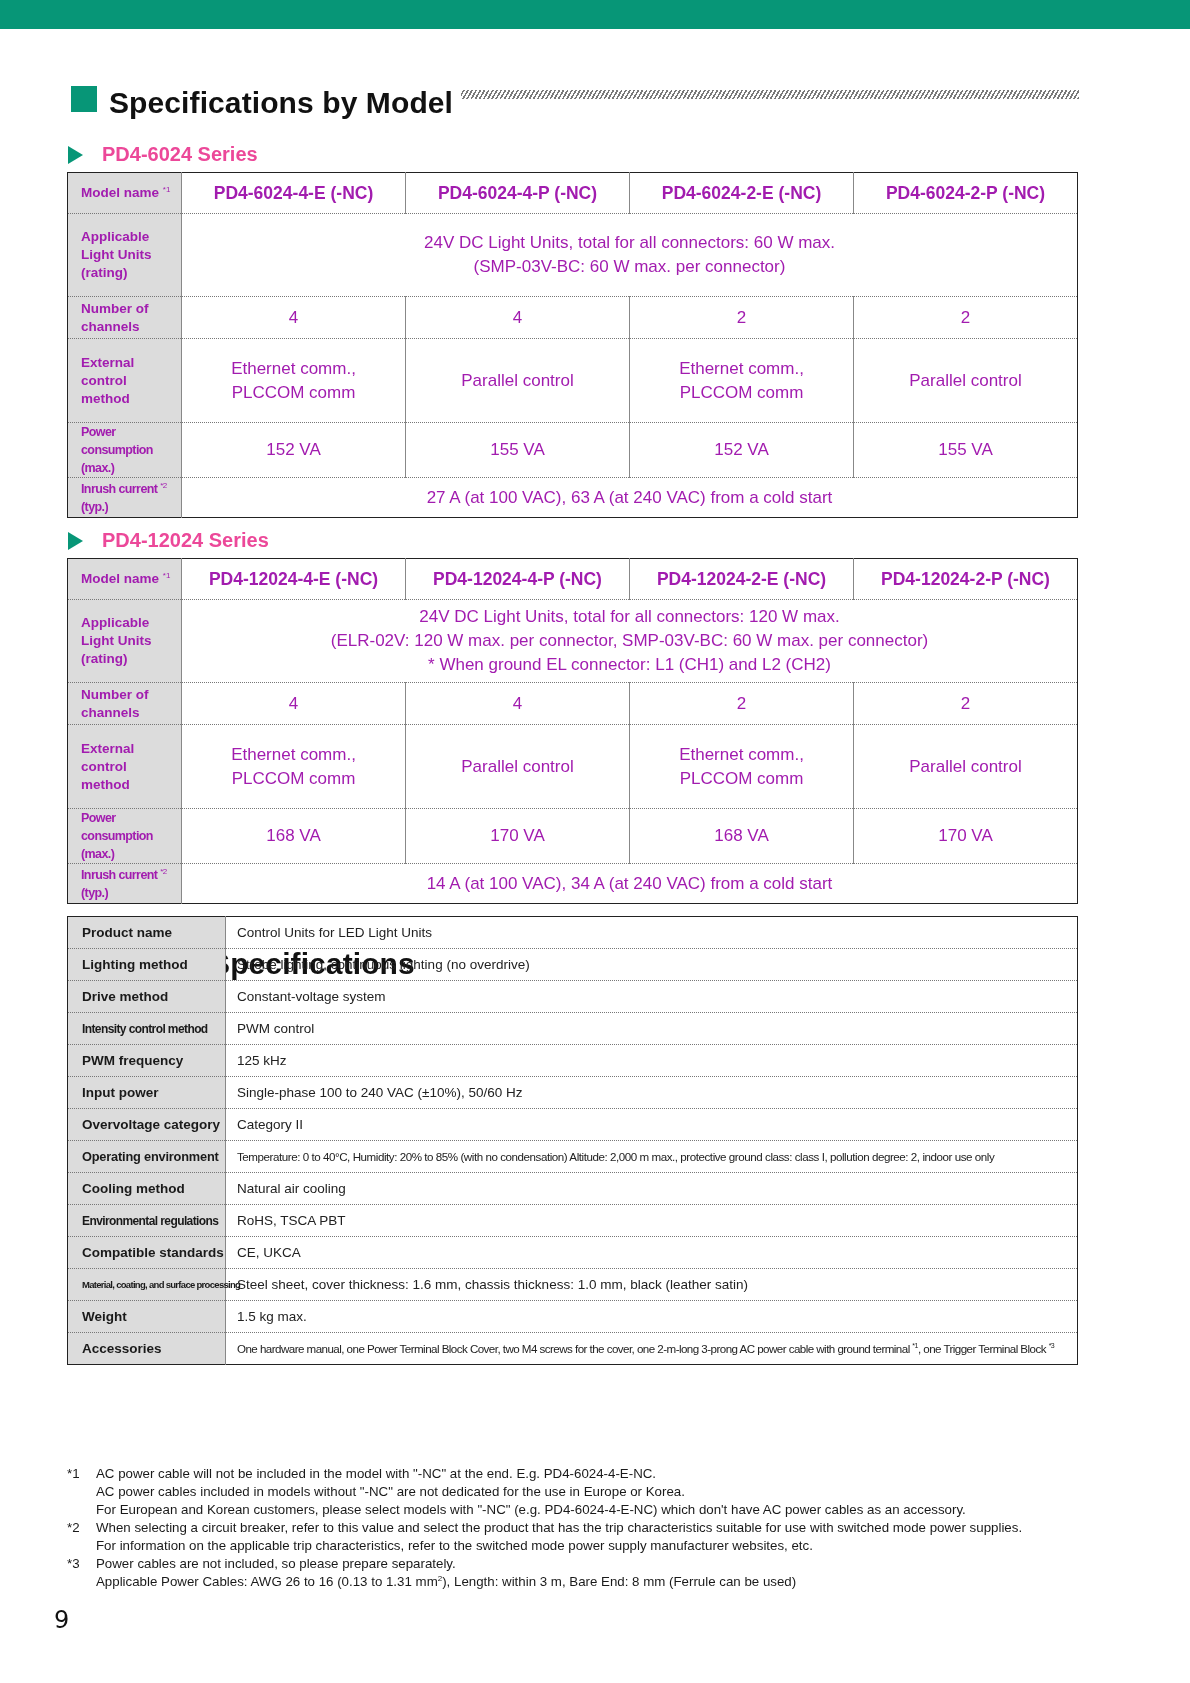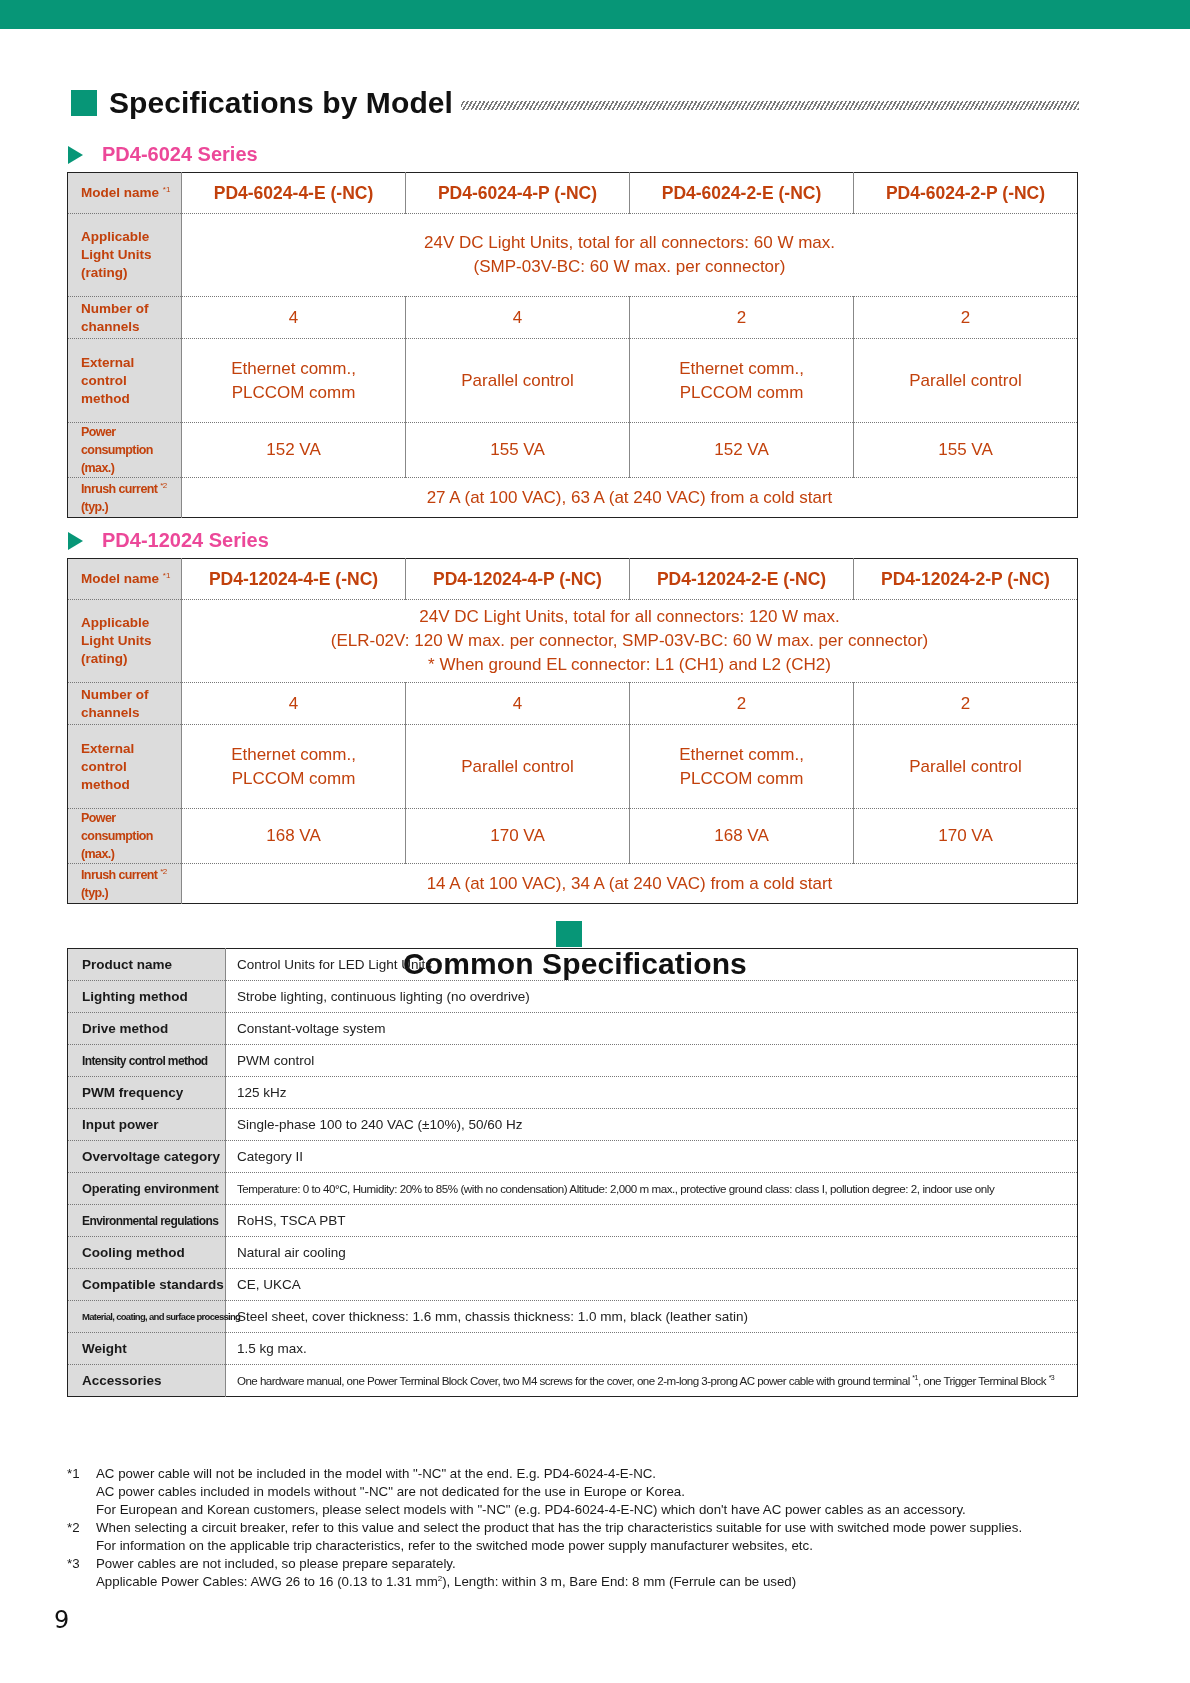--- a/index.html
+++ b/index.html
@@ -1,39 +1,39 @@
 <!DOCTYPE html>
 <html><head>
 <meta charset="utf-8">
 <style>
   * { box-sizing: border-box; margin: 0; padding: 0; }
   html, body { width: 1190px; height: 1683px; background: #ffffff; overflow: hidden; }
   body { position: relative; font-family: "Liberation Sans", sans-serif; color: #1a1a1a; }
 
   .top-bar { position: absolute; left: 0; top: 0; width: 1190px; height: 29px; background: #079677; }
 
-  .section-heading { position: absolute; left: 71px; display: flex; align-items: center; width: 1008px; }
+  .section-heading { position: absolute; left: 71px; display: flex; align-items: flex-start; width: 1008px; }
   .section-heading .sq { width: 26px; height: 26px; background: #079677; flex: 0 0 auto; margin-right: 12px; }
   .section-heading .title { font-weight: bold; font-size: 30px; color: #111; white-space: nowrap; letter-spacing: 0.1px; }
   .section-heading .hatch { flex: 1 1 auto; height: 9px; margin-left: 8px; margin-top: 4px;
     background: repeating-linear-gradient(-60deg, #7a7a7a 0px, #7a7a7a 1.6px, #ffffff 1.6px, #ffffff 3.6px); }
 
   .series-heading { position: absolute; left: 68px; display: flex; align-items: center; }
   .series-heading .tri { width: 0; height: 0; border-top: 9px solid transparent; border-bottom: 9px solid transparent; border-left: 15px solid #079677; margin-right: 9px; }
   .series-heading .label { font-weight: bold; font-size: 20px; color: #ec4899; margin-left: 10px; }
 
   table.spec { position: absolute; left: 67px; width: 1011px; border-collapse: collapse; border: 1.5px solid #222; table-layout: fixed; }
-  table.spec td { border-left: 1px solid #888; border-top: 1px dotted #777; text-align: center; vertical-align: middle; font-size: 17px; color: #c2410c; line-height: 24px; margin-left: 15px; }
+  table.spec td { border-left: 1px solid #888; border-top: 1px dotted #777; text-align: center; vertical-align: middle; font-size: 17px; color: #a21caf; line-height: 24px; margin-left: 15px; }
   table.spec tr:first-child td { border-top: none; }
   table.spec td.rh { background: #dcdcdc; text-align: left; padding-left: 13px; font-weight: bold; font-size: 13.5px; line-height: 18px; border-left: none; border-right: 1px solid #888; }
   table.spec td.rh.cond { font-weight: bold; font-size: 12.5px; letter-spacing: -0.6px; }
   table.spec td.model { font-weight: bold; font-size: 17.5px; }
   table.spec sup { font-size: 8px; vertical-align: super; line-height: 0; font-weight: normal; }
 
-  table.common { position: absolute; left: 67px; top: 948px; width: 1011px; border-collapse: collapse; border: 1.5px solid #222; table-layout: fixed; }
+  table.common { position: absolute; left: 67px; top: 916px; width: 1011px; border-collapse: collapse; border: 1.5px solid #222; table-layout: fixed; }
   table.common td { height: 32px; border-top: 1px dotted #777; font-size: 13.5px; vertical-align: middle; }
   table.common tr:first-child td { border-top: none; }
   table.common td.rh { width: 158px; background: #dcdcdc; font-weight: bold; padding-left: 14px; font-size: 13.5px; border-right: 1px solid #888; white-space: nowrap; }
   table.common td.rh.cond { font-size: 12px; letter-spacing: -0.6px; }
   table.common td.rh.xcond { font-size: 9.5px; letter-spacing: -0.7px; font-weight: bold; }
   table.common td.val { padding-left: 11px; color: #222; white-space: nowrap; overflow: hidden; }
   table.common td.val.cond { font-size: 11.6px; letter-spacing: -0.45px; }
   table.common td.val.xcond { font-size: 11.6px; letter-spacing: -0.55px; }
   table.common sup { font-size: 7px; vertical-align: super; line-height: 0; }
 
@@ -257,26 +257,26 @@
       </tr>
   <tr>
         <td class="rh">Overvoltage category</td>
         <td class="val">Category II</td>
       </tr>
   <tr>
         <td class="rh" style="font-size:12.8px;letter-spacing:-0.2px;">Operating environment</td>
         <td class="val cond">Temperature: 0 to 40°C, Humidity: 20% to 85% (with no condensation) Altitude: 2,000 m max., protective ground class: class I, pollution degree: 2, indoor use only</td>
       </tr>
   <tr>
+        <td class="rh">Cooling method</td>
+        <td class="val">Natural air cooling</td>
+      </tr>
+  <tr>
         <td class="rh cond">Environmental regulations</td>
         <td class="val">RoHS, TSCA PBT</td>
-      </tr>
-  <tr>
-        <td class="rh">Cooling method</td>
-        <td class="val">Natural air cooling</td>
       </tr>
   <tr>
         <td class="rh">Compatible standards</td>
         <td class="val">CE, UKCA</td>
       </tr>
   <tr>
         <td class="rh xcond">Material, coating, and surface processing</td>
         <td class="val">Steel sheet, cover thickness: 1.6 mm, chassis thickness: 1.0 mm, black (leather satin)</td>
       </tr>
   <tr>

